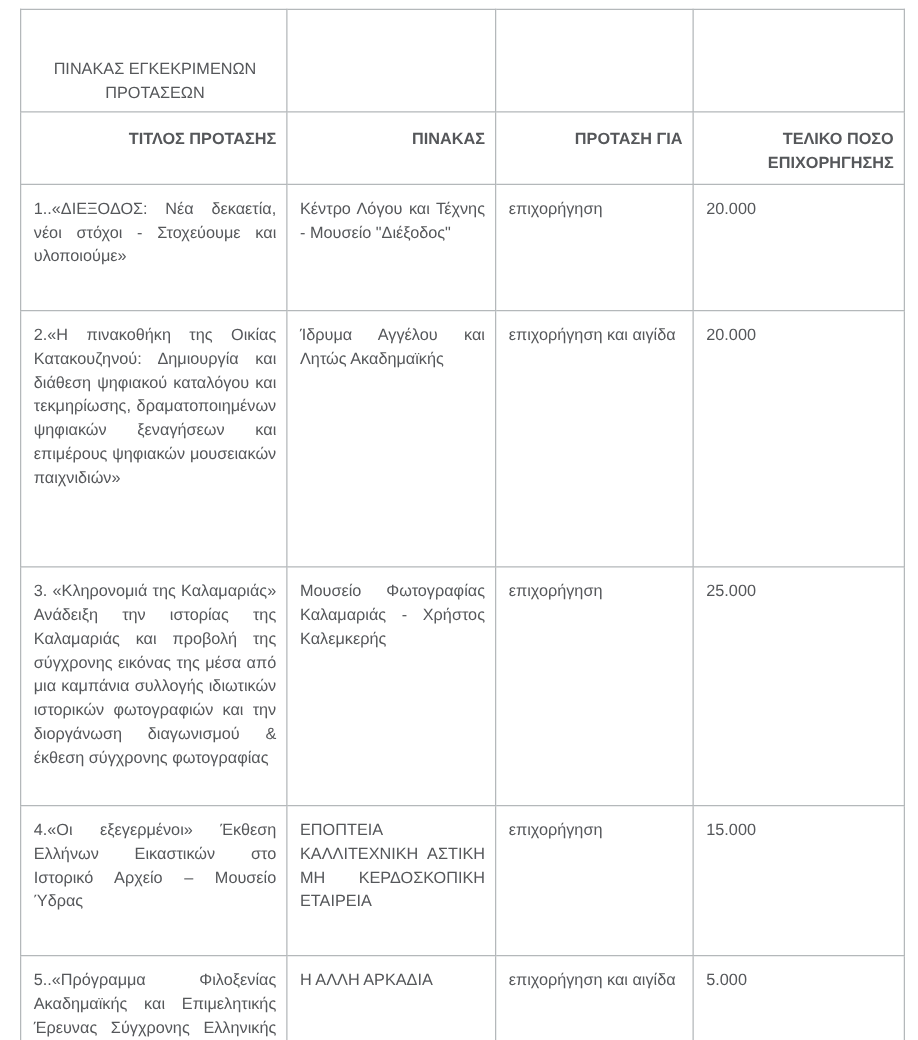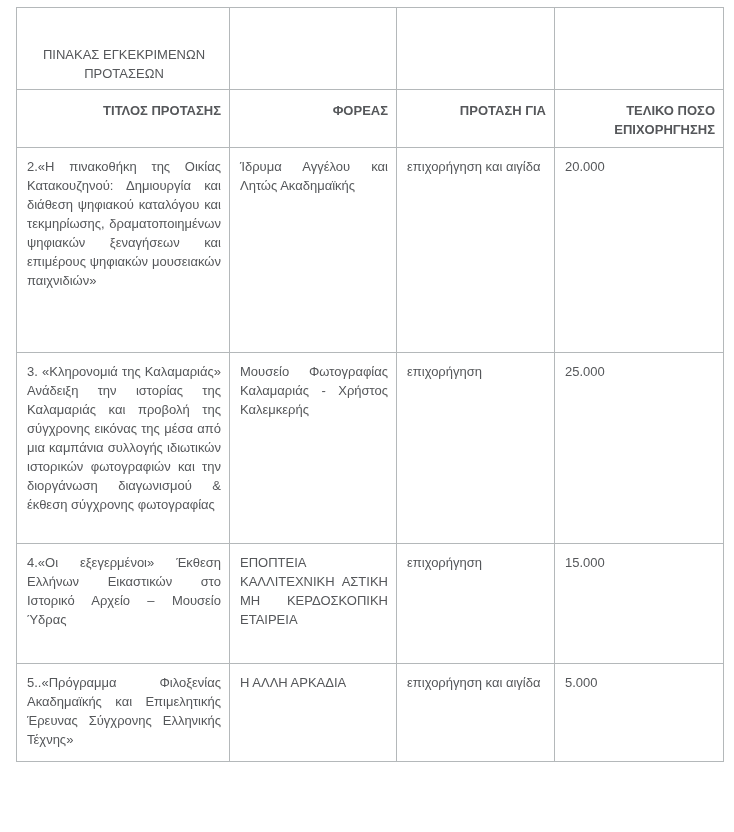--- a/index.html
+++ b/index.html
@@ -83,25 +83,31 @@
       <td class="caption-cell">
         <span>ΠΙΝΑΚΑΣ ΕΓΚΕΚΡΙΜΕΝΩΝ ΠΡΟΤΑΣΕΩΝ</span>
       </td>
       <td></td>
       <td></td>
       <td></td>
     </tr>
 
     <tr class="header-row">
       <td>ΤΙΤΛΟΣ ΠΡΟΤΑΣΗΣ</td>
-      <td>ΦΟΡΕΑΣ</td>
+      <td>ΠΙΝΑΚΑΣ</td>
       <td>ΠΡΟΤΑΣΗ ΓΙΑ</td>
       <td>ΤΕΛΙΚΟ ΠΟΣΟ ΕΠΙΧΟΡΗΓΗΣΗΣ</td>
     </tr>
 
+    <tr class="row-1">
+      <td class="cell-title">1..«ΔΙΕΞΟΔΟΣ: Νέα δεκαετία, νέοι στόχοι - Στοχεύουμε και υλοποιούμε»</td>
+      <td class="cell-entity">Κέντρο Λόγου και Τέχνης - Μουσείο "Διέξοδος"</td>
+      <td class="cell-proposal-for">επιχορήγηση</td>
+      <td class="cell-amount">20.000</td>
+    </tr>
 
     <tr class="row-2">
       <td class="cell-title">2.«Η πινακοθήκη της Οικίας Κατακουζηνού: Δημιουργία και διάθεση ψηφιακού καταλόγου και τεκμηρίωσης, δραματοποιημένων ψηφιακών ξεναγήσεων και επιμέρους ψηφιακών μουσειακών παιχνιδιών»</td>
       <td class="cell-entity">Ίδρυμα Αγγέλου και Λητώς Ακαδημαϊκής</td>
       <td class="cell-proposal-for">επιχορήγηση και αιγίδα</td>
       <td class="cell-amount">20.000</td>
     </tr>
 
     <tr class="row-3">
       <td class="cell-title">3. «Κληρονομιά της Καλαμαριάς» Ανάδειξη την ιστορίας της Καλαμαριάς και προβολή της σύγχρονης εικόνας της μέσα από μια καμπάνια συλλογής ιδιωτικών ιστορικών φωτογραφιών και την διοργάνωση διαγωνισμού &amp; έκθεση σύγχρονης φωτογραφίας</td>

